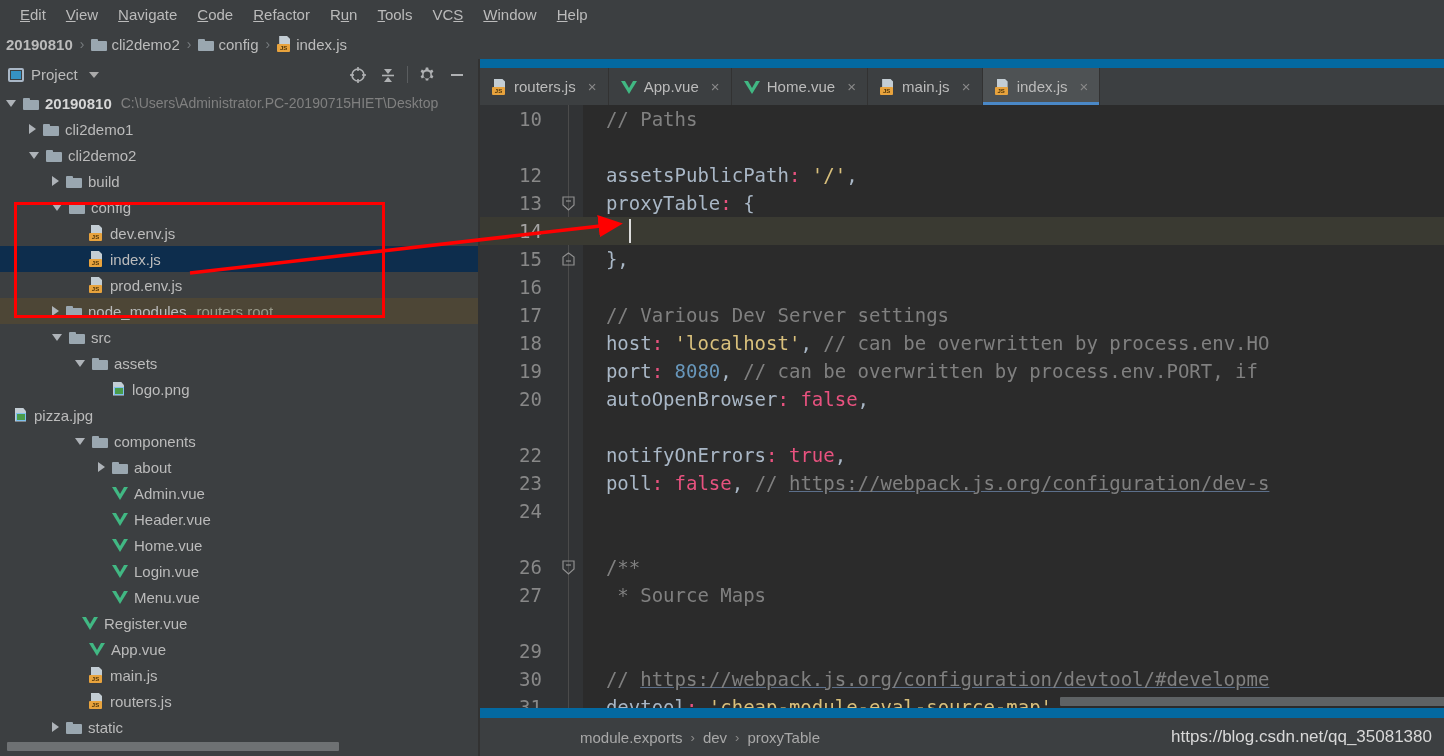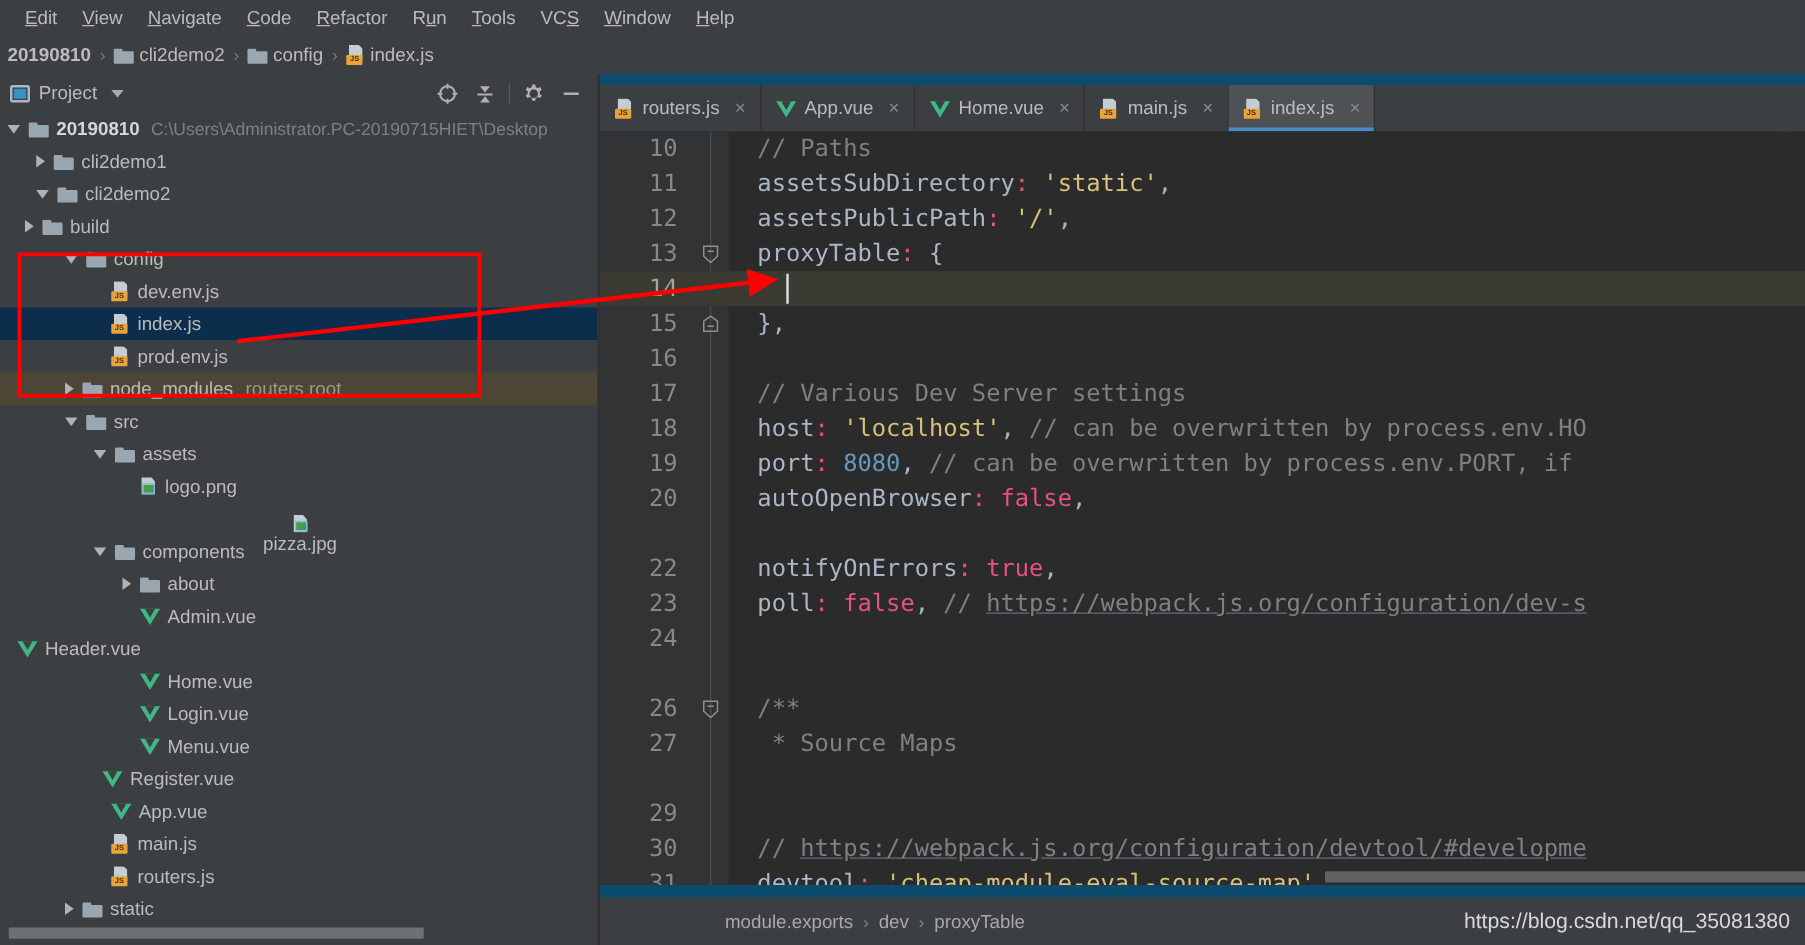--- a/index.html
+++ b/index.html
@@ -2,21 +2,21 @@
 <html><head>
 <meta charset="utf-8">
 <style>
   * { box-sizing: border-box; margin: 0; padding: 0; }
   html, body {
     width: 1444px; height: 756px;
     background: #3c3f41;
     font-family: "Liberation Sans", sans-serif;
     overflow: hidden;
   }
-  #app { position: relative; width: 1444px; height: 756px; background: #0c4a6e; border-radius: 30px; }
+  #app { position: relative; width: 1444px; height: 756px; background: #0369a1; border-radius: 30px; }
 
   
   .menubar {
     position: absolute; left: 0; top: 0; width: 1444px; height: 29px;
     background: #3c3f41;
     display: flex; align-items: center; padding-left: 10px;
   }
   .menu-item {
     color: #bbbbbb; font-size: 15px; padding: 3px 10px 3px 10px;
     white-space: nowrap; cursor: default;
@@ -332,21 +332,21 @@
         </span>
         <span class="tlabel">cli2demo1</span>
       </div>
       <div class="trow" style="padding-left: 29px;">
         <span class="tw-arrow open"></span>
         <span class="ticon-wrap">
           <span class="ico-folder"></span>
         </span>
         <span class="tlabel">cli2demo2</span>
       </div>
-      <div class="trow" style="padding-left: 20px;">
+      <div class="trow" style="padding-left: 52px;">
         <span class="tw-arrow"></span>
         <span class="ticon-wrap">
           <span class="ico-folder"></span>
         </span>
         <span class="tlabel">build</span>
       </div>
       <div class="trow" style="padding-left: 52px;">
         <span class="tw-arrow open"></span>
         <span class="ticon-wrap">
           <span class="ico-folder"></span>
@@ -396,21 +396,21 @@
         </span>
         <span class="tlabel">assets</span>
       </div>
       <div class="trow" style="padding-left: 98px;">
         <span class="tw-arrow none"></span>
         <span class="ticon-wrap">
           <span class="ico-img"></span>
         </span>
         <span class="tlabel">logo.png</span>
       </div>
-      <div class="trow" style=" flex-direction: column;">
+      <div class="trow" style="">
         <span class="tw-arrow none"></span>
         <span class="ticon-wrap">
           <span class="ico-img"></span>
         </span>
         <span class="tlabel">pizza.jpg</span>
       </div>
       <div class="trow" style="padding-left: 75px;">
         <span class="tw-arrow open"></span>
         <span class="ticon-wrap">
           <span class="ico-folder"></span>
@@ -424,21 +424,21 @@
         </span>
         <span class="tlabel">about</span>
       </div>
       <div class="trow" style="padding-left: 98px;">
         <span class="tw-arrow none"></span>
         <span class="ticon-wrap">
           <span class="ico-vue"></span>
         </span>
         <span class="tlabel">Admin.vue</span>
       </div>
-      <div class="trow" style="">
+      <div class="trow" style="padding-left: 98px;">
         <span class="tw-arrow none"></span>
         <span class="ticon-wrap">
           <span class="ico-vue"></span>
         </span>
         <span class="tlabel">Header.vue</span>
       </div>
       <div class="trow" style="padding-left: 98px;">
         <span class="tw-arrow none"></span>
         <span class="ticon-wrap">
           <span class="ico-vue"></span>
@@ -528,24 +528,20 @@
       </div>
     </div>
 
   <div class="editor">
     <div class="gutter"></div>
     <div class="gutter-fold-line"></div>
     <div class="code-area" id="codearea">
         <div class="ln-row" style="top: 0px; left: -103px;">
           <div class="ln-num">10</div>
           <div class="ln-code"><span class="c-com">  // Paths</span></div>
-        </div>
-        <div class="ln-row" style="top: 28px; left: -103px;">
-          <div class="ln-num">11</div>
-          <div class="ln-code"><span class="c-prop">  assetsSubDirectory</span><span class="c-red">:</span><span class="c-plain"> </span><span class="c-str">'static'</span><span class="c-plain">,</span></div>
         </div>
         <div class="ln-row" style="top: 56px; left: -103px;">
           <div class="ln-num">12</div>
           <div class="ln-code"><span class="c-prop">  assetsPublicPath</span><span class="c-red">:</span><span class="c-plain"> </span><span class="c-str">'/'</span><span class="c-plain">,</span></div>
         </div>
         <div class="ln-row" style="top: 84px; left: -103px;">
           <div class="ln-num">13</div>
           <div class="fold" style="top: 7px;">
             <svg width="13" height="15" viewBox="0 0 13 15">
               <path d="M1 1h11v8l-5.5 5L1 9z" fill="none" stroke="#8f8f8f" stroke-width="1.2"></path>

